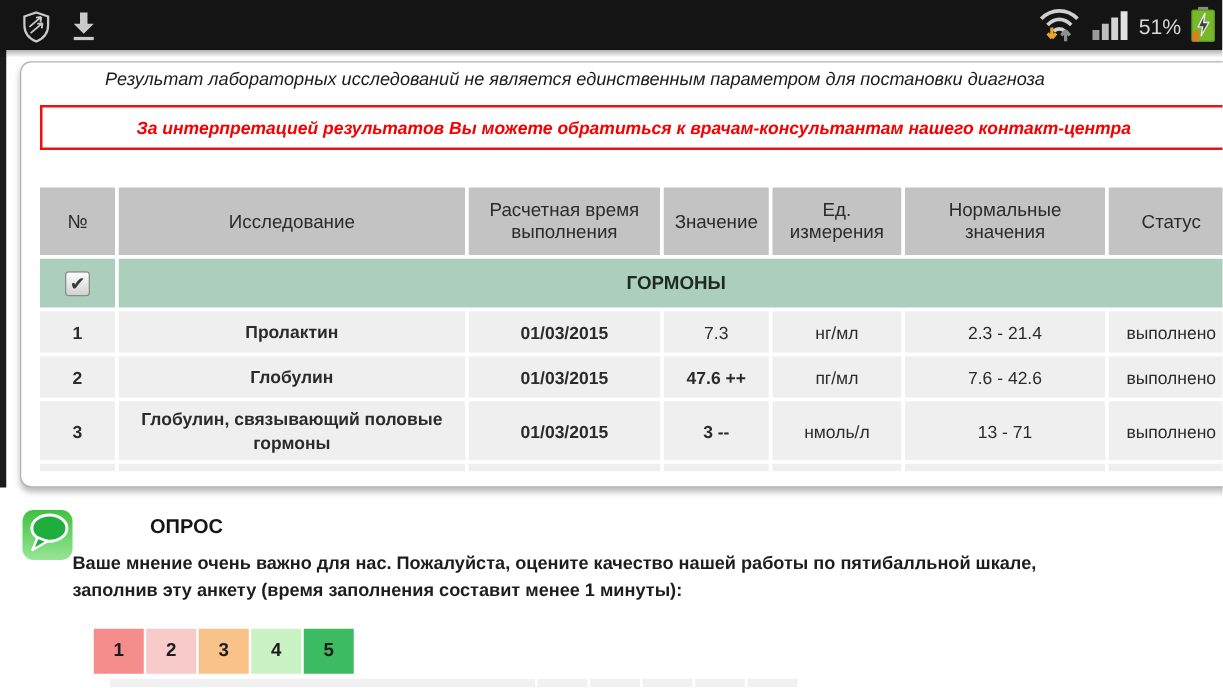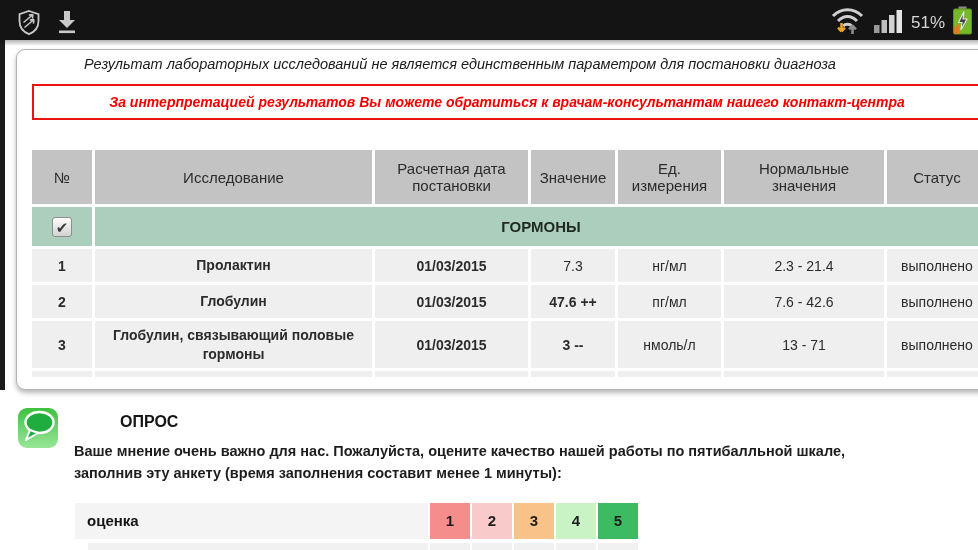--- a/index.html
+++ b/index.html
@@ -62,21 +62,21 @@
   .checkbox{
     display:inline-block; width:20px; height:20px; border:1px solid #8d8d8d; border-radius:3px;
     background:linear-gradient(to bottom,#fdfdfd,#d2d2d2);
     line-height:19px; font-size:15px; color:#3a3a3a; text-align:center; cursor:pointer;
   }
 
   
   .survey-icon{ position:absolute; left:17px; top:407px; width:42px; height:42px; }
   .survey-title{ position:absolute; left:76px; top:413px; font-size:16px; font-weight:bold; color:#151515;margin-left:44px; }
   .survey-desc{
-    position:absolute; left:74px; top:441px; width:824px;
+    position:absolute; left:58px; top:441px; width:824px;
     font-size:14.5px; font-weight:bold; line-height:1.5; color:#1d1d1d;
   }
   .rating-row{ position:absolute; left:75px; top:503px; display:flex; gap:2px; }
   .rating-label{
     width:353px; height:36px; background:#f4f4f4; font-weight:bold; font-size:15px;
     line-height:36px; padding-left:12px; color:#151515;
   }
   .rating-cell{
     width:40px; height:36px; line-height:36px; text-align:center;
     font-weight:bold; font-size:15px; color:#1d1d1d; cursor:pointer;
@@ -153,21 +153,21 @@
           <col style="width:153px">
         <col style="width:84px">
           <col style="width:103px">
           <col style="width:160px">
           <col style="width:100px">
       </colgroup>
       <thead>
         <tr>
           <th>№</th>
           <th>Исследование</th>
-          <th>Расчетная дата постановки</th>
+          <th>Расчетная время выполнения</th>
           <th>Значение</th>
           <th>Ед. измерения</th>
           <th>Нормальные значения</th>
           <th>Статус</th>
         </tr>
       </thead>
       <tbody>
         <tr class="group-row">
           <td>
             <span class="checkbox">✔</span>
@@ -229,21 +229,20 @@
     </defs>
     <rect x="1" y="1" width="40" height="40" rx="9" fill="url(#gicon)"></rect>
     <ellipse cx="22.5" cy="15.5" rx="14" ry="10.5" fill="#1fae3d" stroke="#ffffff" stroke-width="2.4"></ellipse>
     <path d="M13 23 L9 33 L21 26 Z" fill="#1fae3d" stroke="#ffffff" stroke-width="2" stroke-linejoin="round"></path>
   </svg>
 </div>
 <h2 class="survey-title">ОПРОС</h2>
 <p class="survey-desc">Ваше мнение очень важно для нас. Пожалуйста, оцените качество нашей работы по пятибалльной шкале, заполнив эту анкету (время заполнения составит менее 1 минуты):</p>
 
 <div class="rating-row">
-  <div class="rating-label">оценка</div>
   <div class="rating-cell" style="background: rgb(245, 141, 141);">1</div>
   <div class="rating-cell" style="background: rgb(249, 202, 202);">2</div>
   <div class="rating-cell" style="background: rgb(249, 194, 137);">3</div>
   <div class="rating-cell" style="background: rgb(201, 242, 197);">4</div>
   <div class="rating-cell" style="background: rgb(61, 187, 98);">5</div>
 </div>
 
 <div class="partial-row">
   <div class="p-label"></div>
   <div class="p-c1"></div>

